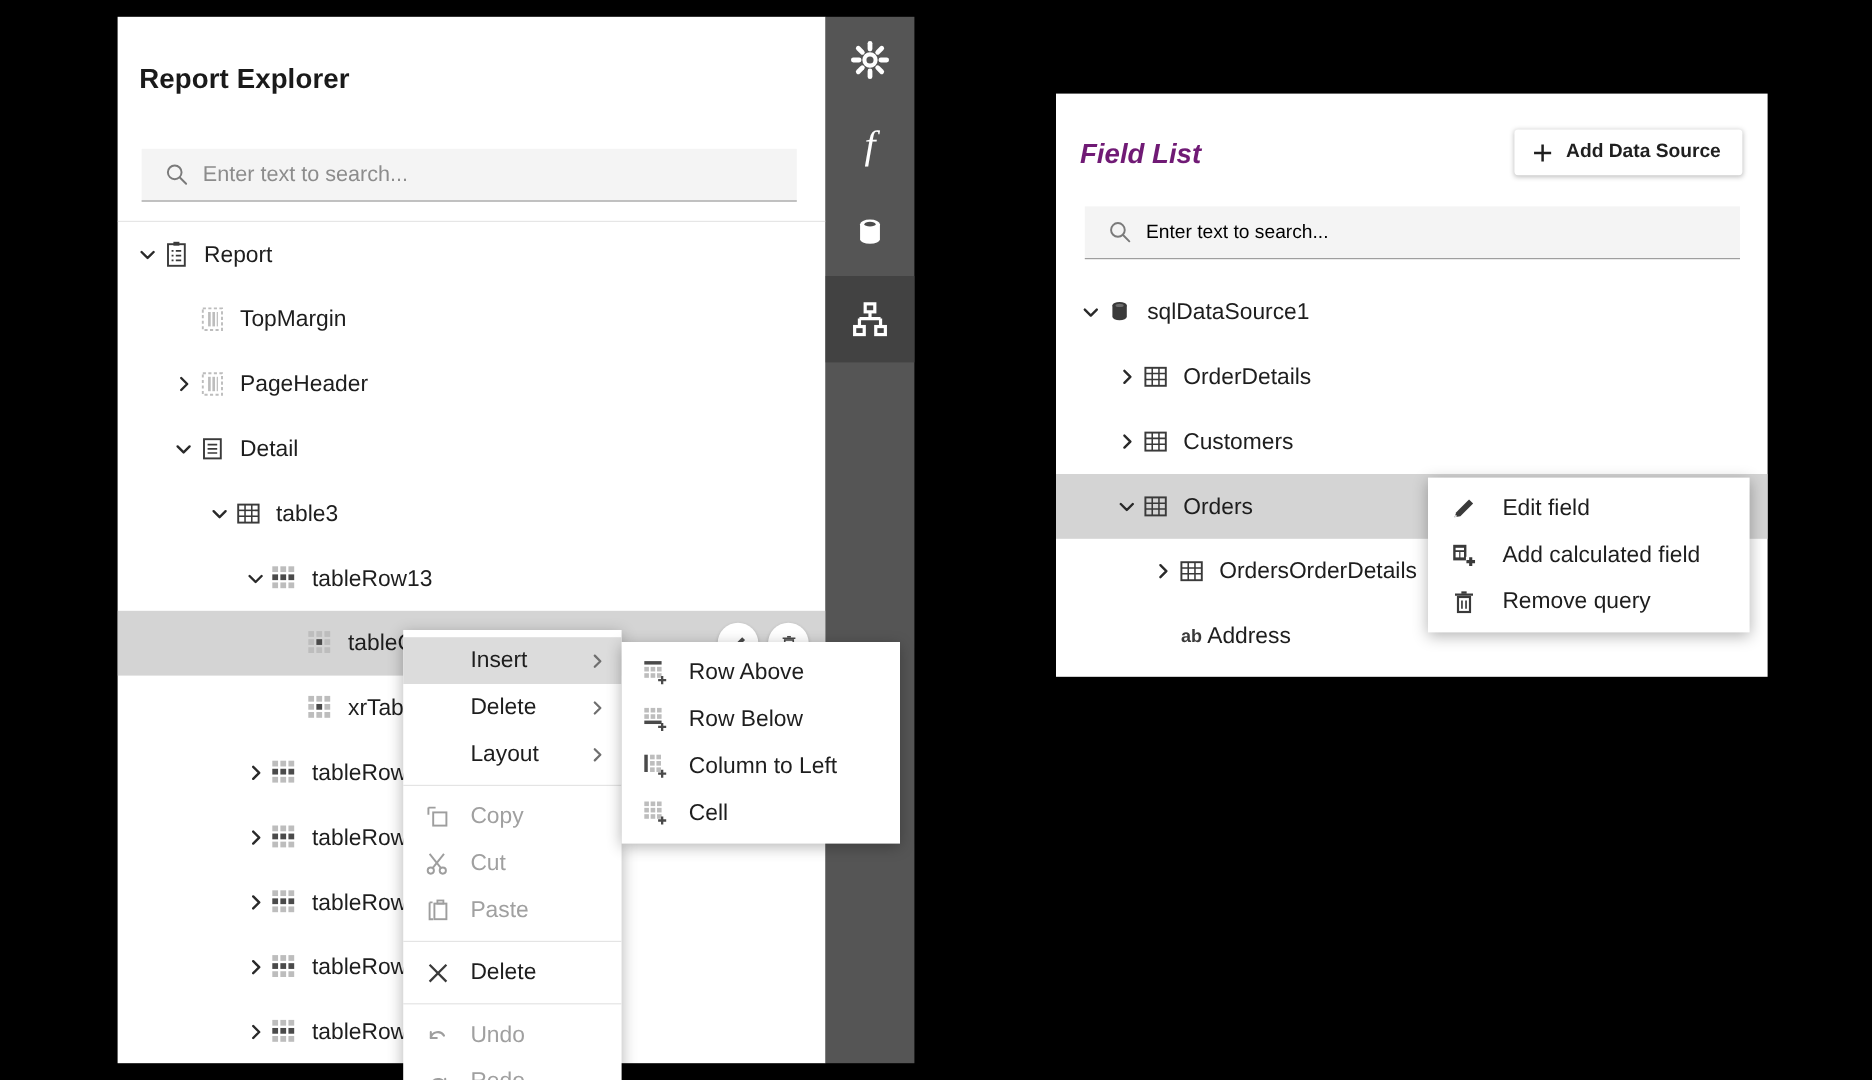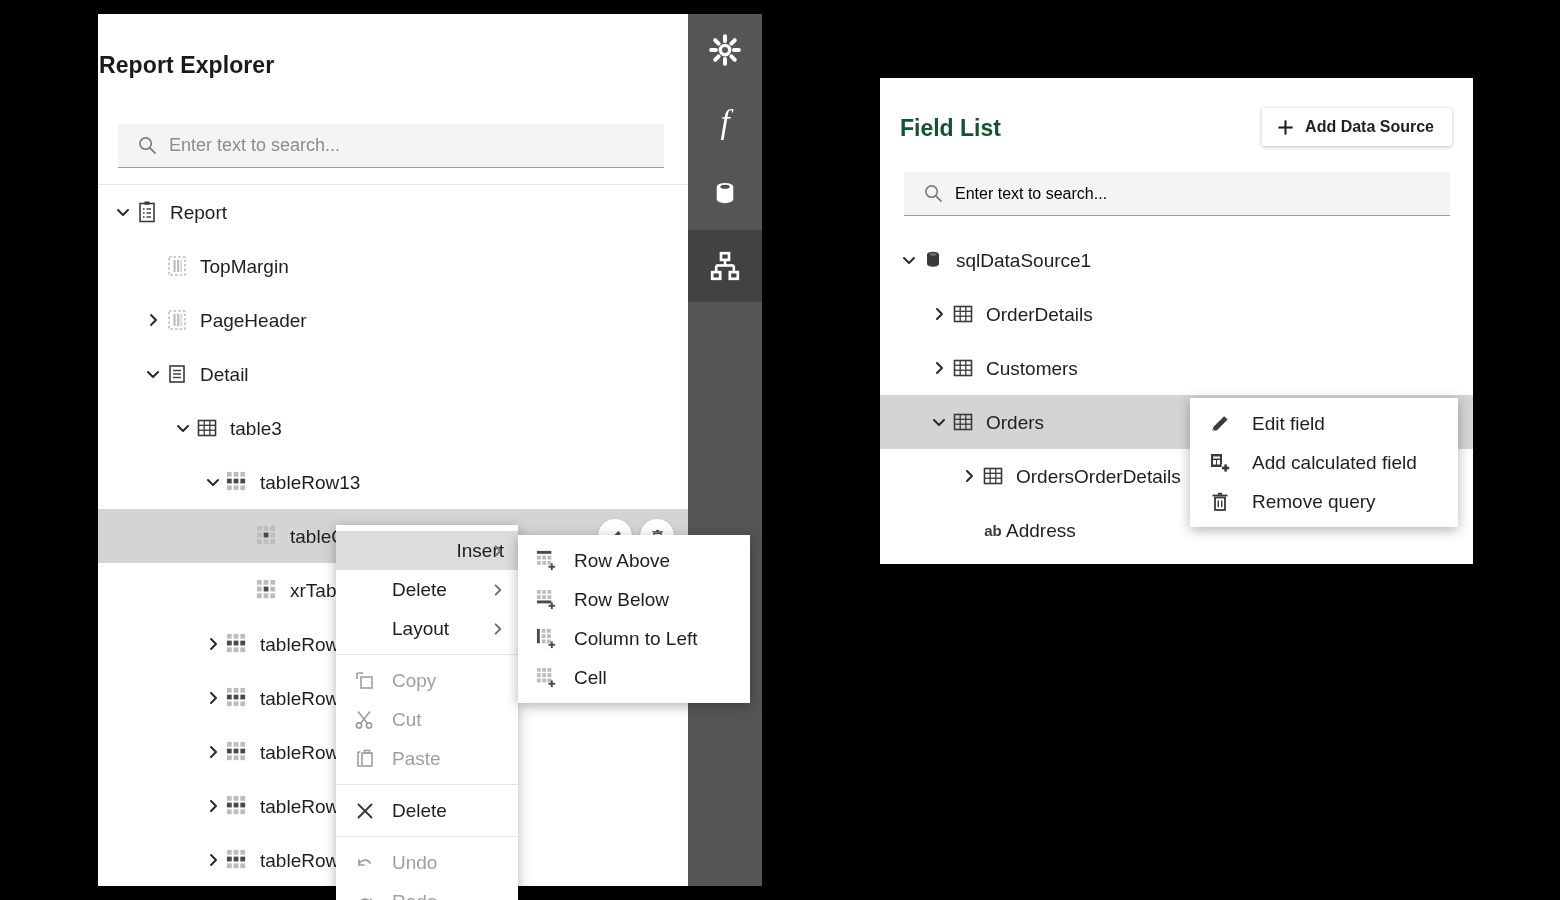--- a/index.html
+++ b/index.html
@@ -13,21 +13,21 @@
 
   
   .report-explorer {
     position: absolute; left: 98px; top: 14px;
     width: 590px; height: 872px;
     background: #ffffff;
     overflow: hidden;
   }
   .re-title {
     font-size: 23px; font-weight: bold; color: #1a1a1a;
-    padding: 38px 0 0 1px; letter-spacing: .1px;
+    padding: 38px 0 0 18px; letter-spacing: .1px;
   }
   .search-box {
     position: absolute; left: 20px; top: 110px;
     width: 546px; height: 44px;
     background: #f4f4f4;
     border-bottom: 1.5px solid #9e9e9e;
     display: flex; align-items: center;
   }
   .search-box .mag { margin-left: 20px; margin-right: 12px; display:flex; }
   .search-box .ph { font-size: 18px; color: #8c8c8c; }
@@ -70,21 +70,21 @@
   .ibtn.active { background: #424242; }
 
   
   .field-list {
     position: absolute; left: 880px; top: 78px;
     width: 593px; height: 486px;
     background: #ffffff; overflow: hidden;
   }
   .fl-title {
     position: absolute; left: 20px; top: 37px;
-    font-size: 23px; font-weight: bold; color: #14532d;
+    font-size: 23px; font-weight: bold; color: #701a75; font-style: italic;
   }
   .add-ds {
     position: absolute; right: 21px; top: 30px;
     height: 38px; padding: 0 18px 0 14px;
     background: #fff; border-radius: 3px;
     box-shadow: 0 1px 4px rgba(0,0,0,.26);
     display: flex; align-items: center; gap: 10px;
     font-size: 16px; font-weight: bold; color: #1f1f1f;
     cursor: pointer;
   }
@@ -110,21 +110,21 @@
     position: absolute; background: #fff;
     box-shadow: 0 3px 12px rgba(0,0,0,.30);
     padding: 6px 0;
     z-index: 40;
   }
   .ctx-item {
     height: 39px; display: flex; align-items: center;
     font-size: 19px; color: #1e1e1e; padding: 0 14px;
     white-space: nowrap; position: relative;
   }
-  .ctx-item.hl { background: #dcdcdc; justify-content: flex-end; }
+  .ctx-item.hl { background: #dcdcdc; }
   .ctx-item.hl-light { background: #f4f4f4; }
   .ctx-item.disabled { color: #a0a0a0; }
   .ctx-item .ci {
     width: 30px; flex: none; display: flex; align-items: center; justify-content: center;
     margin-right: 12px;
   }
   .ctx-item .arrow { position: absolute; right: 14px; top: 50%; transform: translateY(-50%); }
   .ctx-sep { height: 1px; background: #e4e4e4; margin: 6px 0; }
 
   

